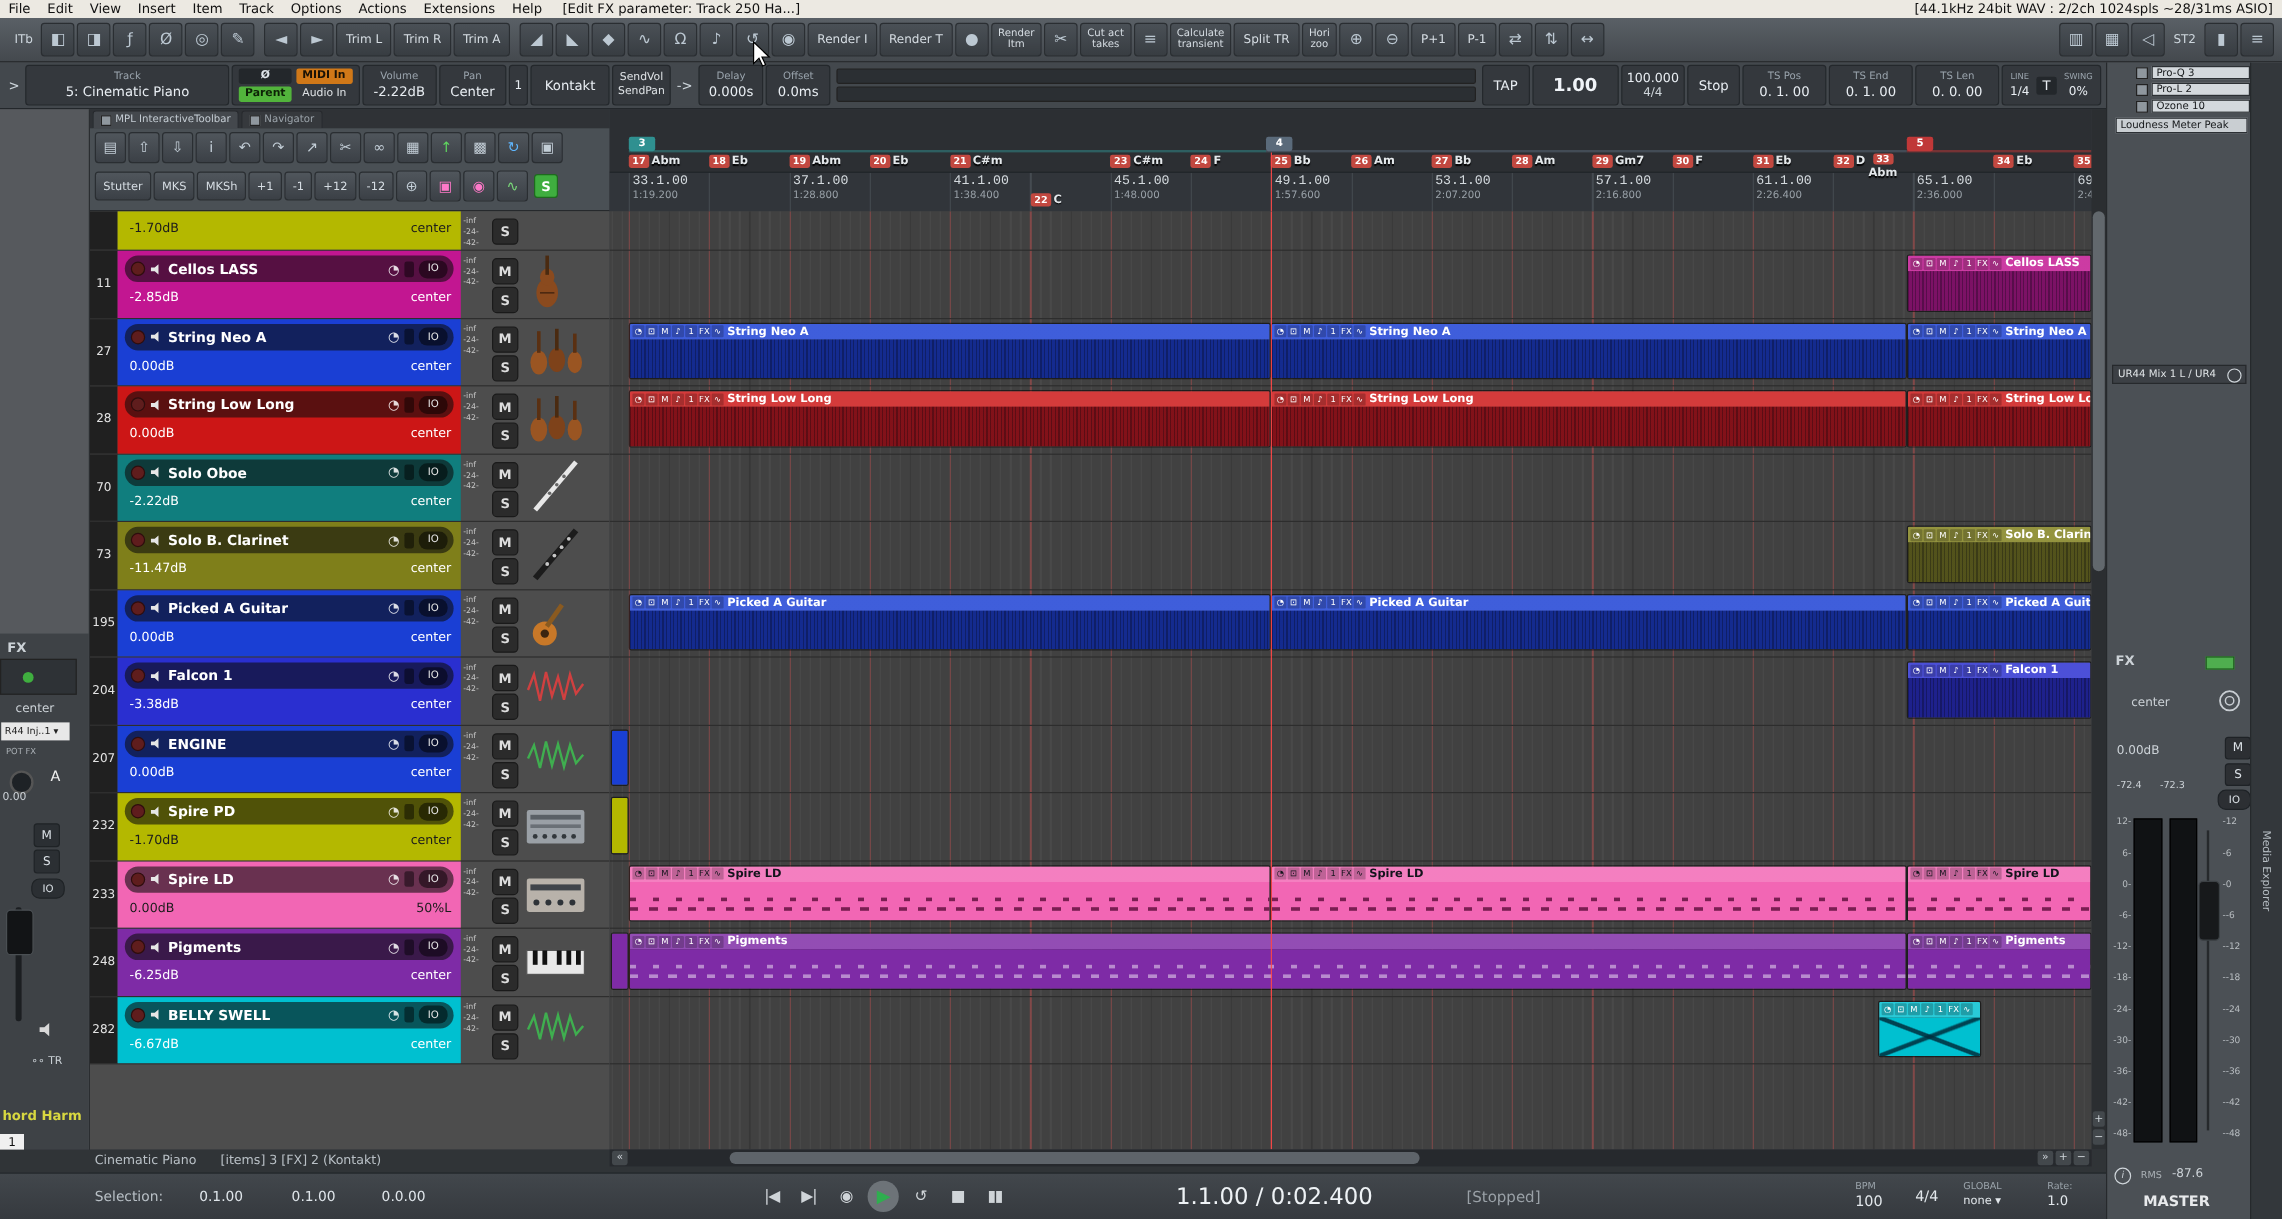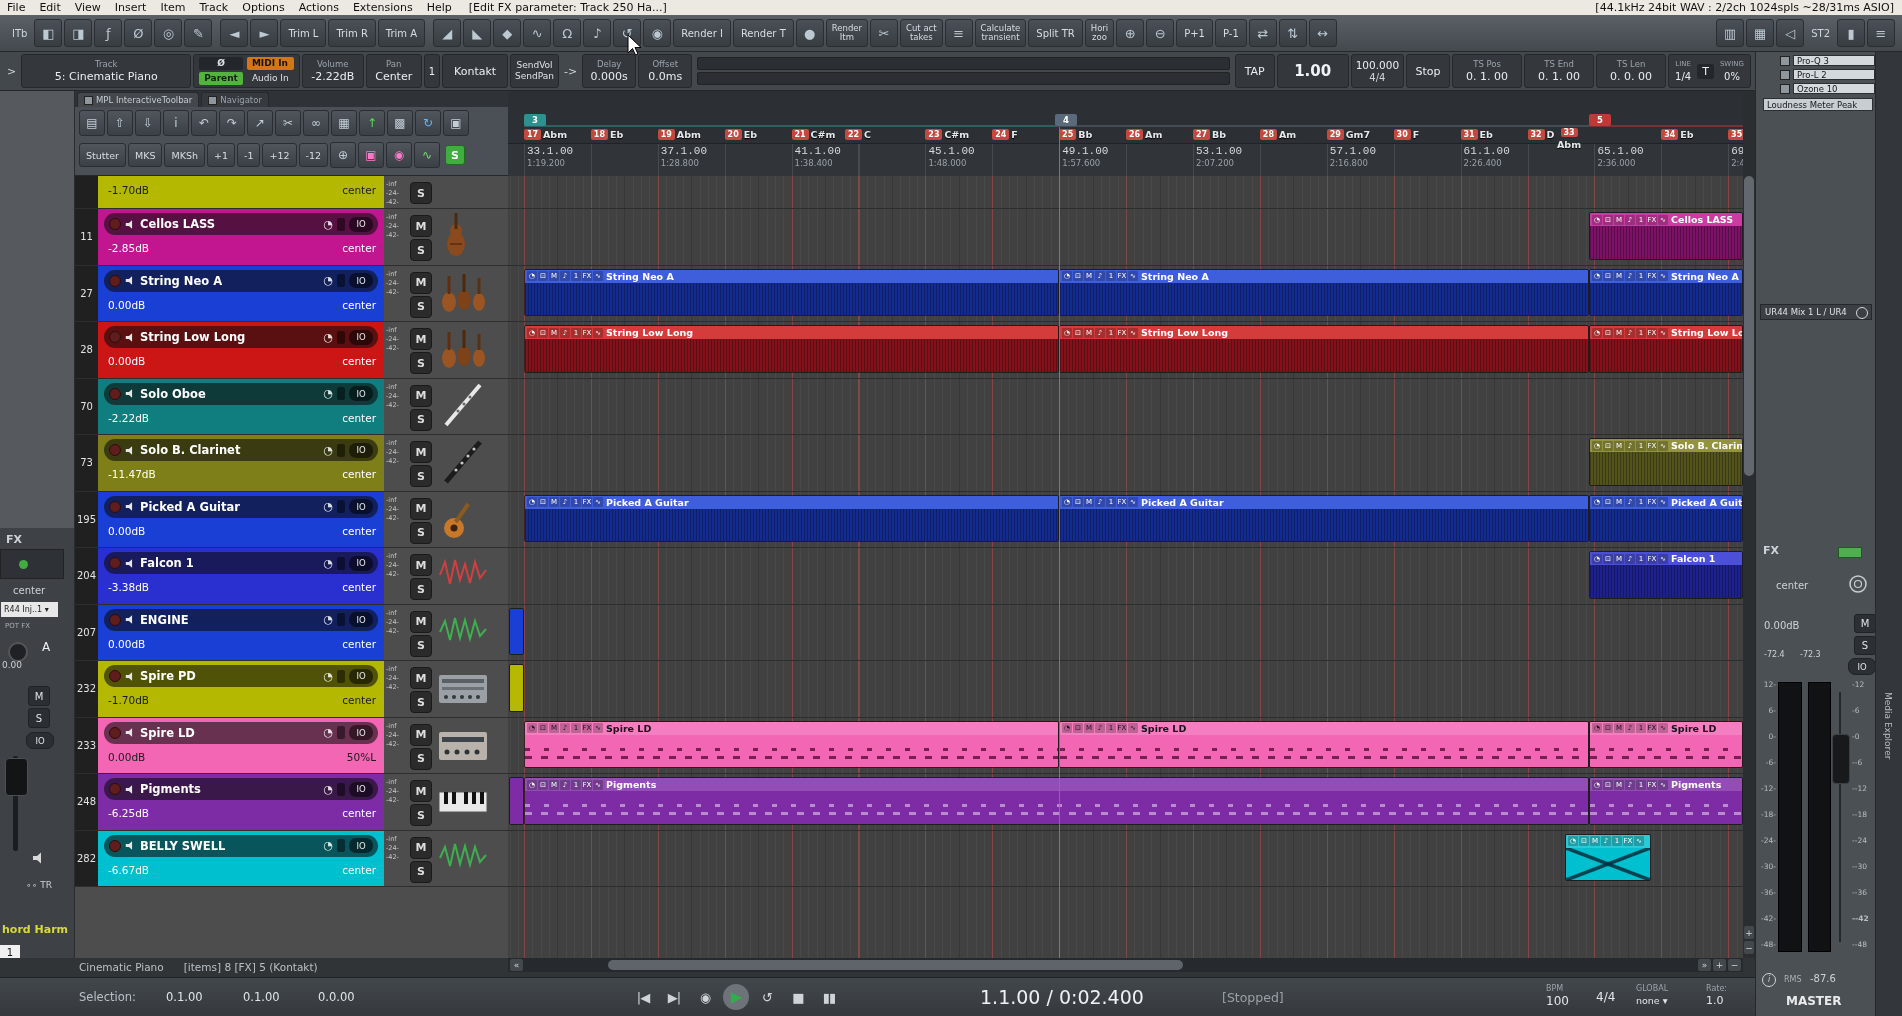--- a/index.html
+++ b/index.html
@@ -839,21 +839,21 @@
         <span class="marker-chord">Abm</span>
       </div>
       <div class="marker" style="left: 216.7px;">
         <span class="marker-pill">20</span>
         <span class="marker-chord">Eb</span>
       </div>
       <div class="marker" style="left: 283.6px;">
         <span class="marker-pill">21</span>
         <span class="marker-chord">C#m</span>
       </div>
-      <div class="marker" style="left: 337px;">
+      <div class="marker" style="left: 351px; margin-top: 32px;">
         <span class="marker-pill">22</span>
         <span class="marker-chord">C</span>
       </div>
       <div class="marker" style="left: 417.4px;">
         <span class="marker-pill">23</span>
         <span class="marker-chord">C#m</span>
       </div>
       <div class="marker" style="left: 484.3px;">
         <span class="marker-pill">24</span>
         <span class="marker-chord">F</span>
@@ -1203,21 +1203,21 @@
       </div>
       <div class="edit-cursor" style="left: 551px; top: 0px; height: 782px;"></div>
     </div>
 
   <div id="vscroll">
       <div class="vs-handle" style="top: 85px; height: 300px;"></div>
       <div class="vs-btn" style="top: 835px;">+</div>
       <div class="vs-btn" style="top: 850px;">−</div>
     </div>
   <div id="bottom-strip">
-    <div id="status">Cinematic Piano      [items] 8 [FX] 5 (Kontakt)</div>
+    <div id="status">Cinematic Piano      [items] 3 [FX] 2 (Kontakt)</div>
     <div id="hscroll">
         <div class="hs-btn" style="left: 2px;">«</div>
         <div class="hs-handle" style="left: 100px; width: 575px;"></div>
         <div class="hs-btn" style="right: 32px;">»</div>
         <div class="hs-btn" style="right: 17px;">+</div>
         <div class="hs-btn" style="right: 2px;">−</div>
       </div>
   </div>
 
   <div id="transport">
@@ -1303,21 +1303,21 @@
       <span class="scale-lab" style="left: 96px; top: 732px;">--12</span>
       <span class="scale-lab" style="left: 2px; top: 758px; text-align: right;">-18-</span>
       <span class="scale-lab" style="left: 96px; top: 758px;">--18</span>
       <span class="scale-lab" style="left: 2px; top: 784px; text-align: right;">-24-</span>
       <span class="scale-lab" style="left: 96px; top: 784px;">--24</span>
       <span class="scale-lab" style="left: 2px; top: 810px; text-align: right;">-30-</span>
       <span class="scale-lab" style="left: 96px; top: 810px;">--30</span>
       <span class="scale-lab" style="left: 2px; top: 836px; text-align: right;">-36-</span>
       <span class="scale-lab" style="left: 96px; top: 836px;">--36</span>
       <span class="scale-lab" style="left: 2px; top: 862px; text-align: right;">-42-</span>
-      <span class="scale-lab" style="left: 96px; top: 862px; font-weight: bold;">--42</span>
+      <span class="scale-lab" style="left: 96px; top: 862px;">--42</span>
       <span class="scale-lab" style="left: 2px; top: 888px; text-align: right;">-48-</span>
       <span class="scale-lab" style="left: 96px; top: 888px;">--48</span>
     </div>
 
   <svg id="cursor-arrow" width="18" height="24">
     <path d="M1 1 L1 19 L5.5 14.5 L8.5 21 L11 20 L8 13.5 L14 13.5 Z" fill="#fff" stroke="#000" stroke-width="1"></path>
   </svg>
 </div>
 
 </body></html>

